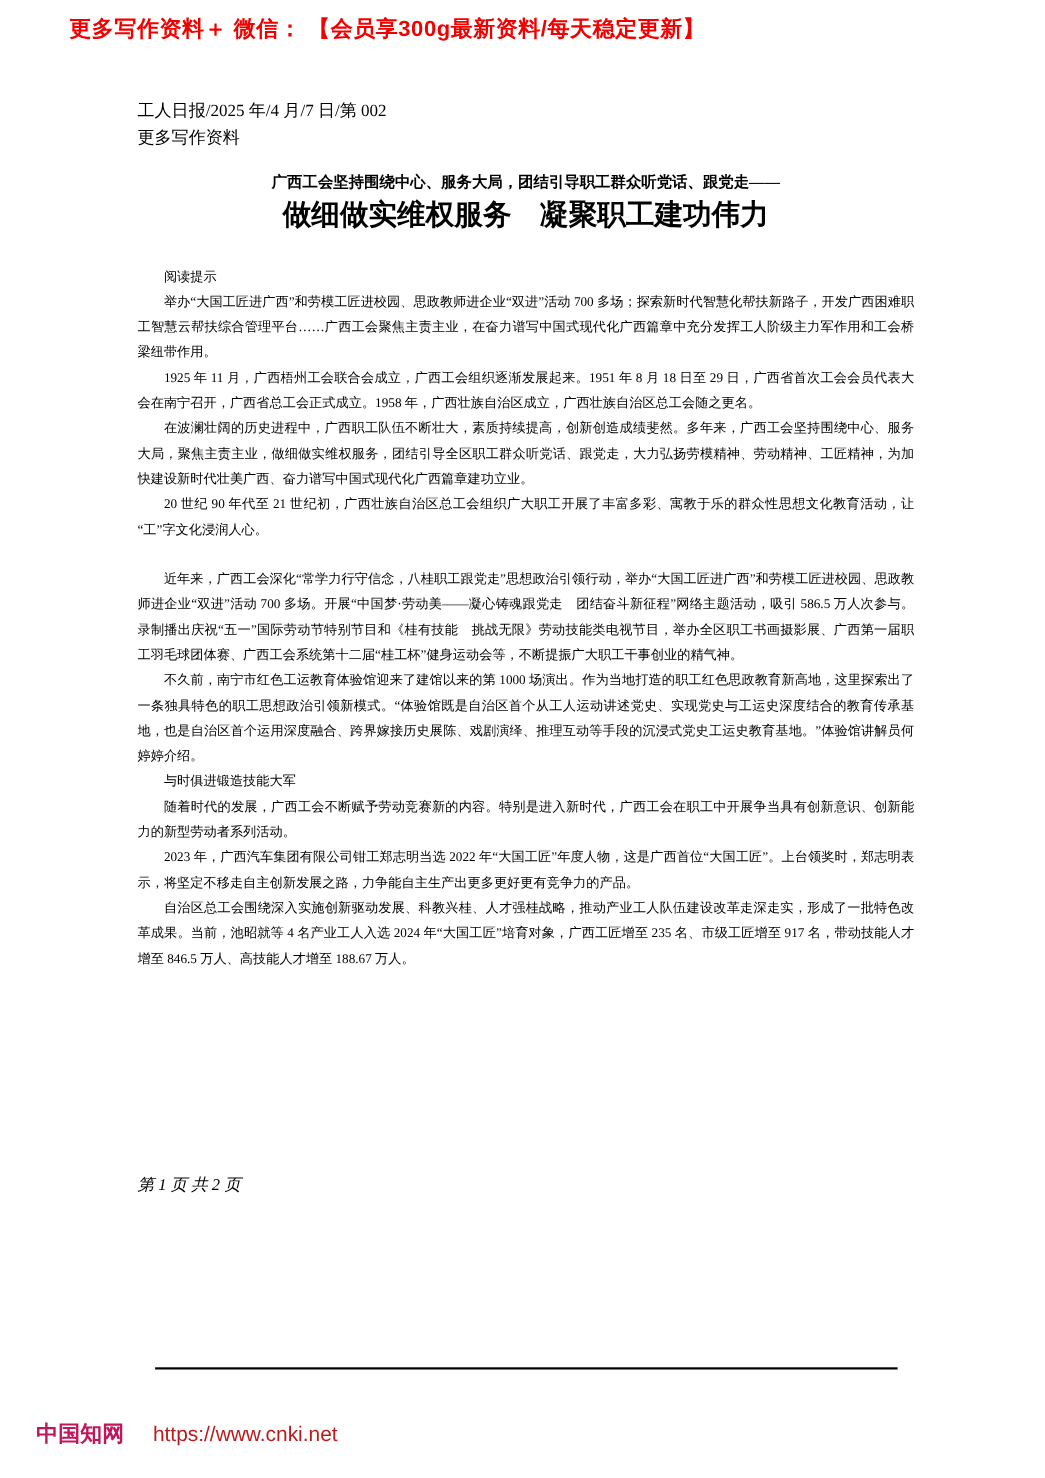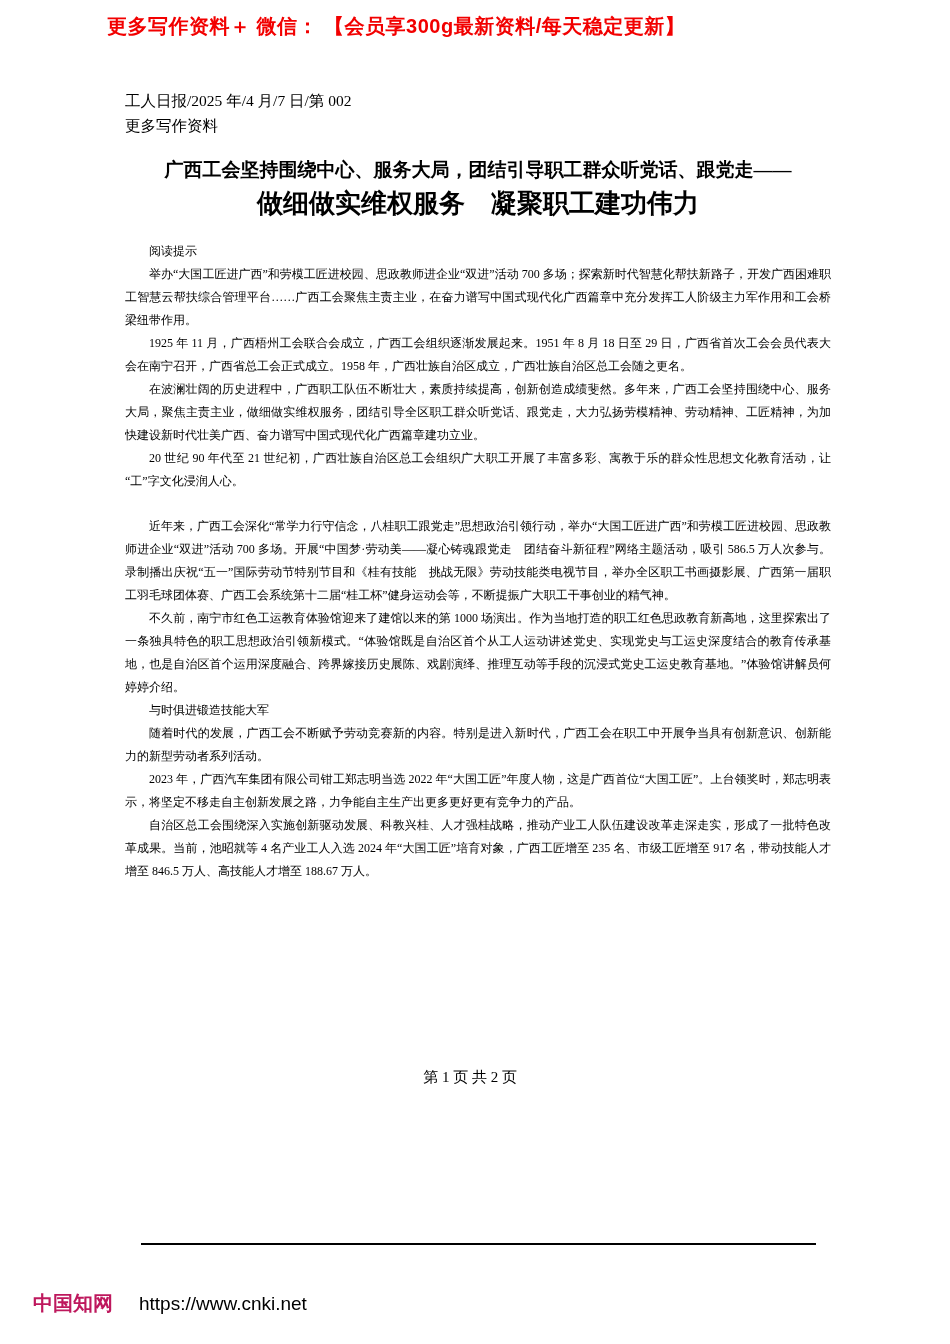--- a/index.html
+++ b/index.html
@@ -30,21 +30,21 @@
     line-height: 25px;
   }
   .title-block {
     position: absolute;
     top: 157px;
     left: 125px;
     width: 706px;
     text-align: center;
   }
   .title-kicker {
-    font-size: 19px;
+    font-size: 14px;
     font-weight: 700;
     white-space: nowrap;
   }
   .title-main {
     font-size: 26px;
     font-weight: 700;
     margin-top: 3px;
     white-space: nowrap;
   }
   .byline {
@@ -64,23 +64,24 @@
     text-align: justify;
     font-weight: 500;
   }
   .article p { text-indent: 2em; }
   .article p.gap-after { margin-bottom: 22px; }
   .page-number {
     position: absolute;
     top: 1068px;
     left: 125px;
     width: 690px;
-    text-align: center;
+    text-align: left;
     font-size: 15px;
     font-weight: 500;
+    font-style: italic;
   }
   .footer-divider {
     position: absolute;
     top: 1243px;
     left: 141px;
     width: 675px;
     height: 0;
     border-top: 2px solid #000000;
   }
   .watermark {
@@ -96,21 +97,21 @@
   }
   .watermark-url {
     font-size: 19px;
     font-weight: 400;
     margin-left: 26px;
   }
 </style>
 </head>
 <body style="background: rgb(255, 255, 255);">
 
-<div class="promo-banner" style="color: rgb(242, 0, 0); margin-left: 44px;">更多写作资料＋ 微信： 【会员享300g最新资料/每天稳定更新】</div>
+<div class="promo-banner" style="color: rgb(242, 0, 0);">更多写作资料＋ 微信： 【会员享300g最新资料/每天稳定更新】</div>
 
 <div class="source-block">
   <div>工人日报/2025 年/4 月/7 日/第 002</div>
   <div>更多写作资料</div>
 </div>
 
 <div class="title-block">
   <div class="title-kicker">广西工会坚持围绕中心、服务大局，团结引导职工群众听党话、跟党走——</div>
   <div class="title-main">做细做实维权服务　凝聚职工建功伟力</div>
 </div>
@@ -127,14 +128,14 @@
     <p class="body">随着时代的发展，广西工会不断赋予劳动竞赛新的内容。特别是进入新时代，广西工会在职工中开展争当具有创新意识、创新能力的新型劳动者系列活动。</p>
     <p class="body">2023 年，广西汽车集团有限公司钳工郑志明当选 2022 年“大国工匠”年度人物，这是广西首位“大国工匠”。上台领奖时，郑志明表示，将坚定不移走自主创新发展之路，力争能自主生产出更多更好更有竞争力的产品。</p>
     <p class="body">自治区总工会围绕深入实施创新驱动发展、科教兴桂、人才强桂战略，推动产业工人队伍建设改革走深走实，形成了一批特色改革成果。当前，池昭就等 4 名产业工人入选 2024 年“大国工匠”培育对象，广西工匠增至 235 名、市级工匠增至 917 名，带动技能人才增至 846.5 万人、高技能人才增至 188.67 万人。</p>
   </div>
 
 <div class="page-number">第 1 页 共 2 页</div>
 
 <div class="footer-divider" style="border-top-color: rgb(0, 0, 0);"></div>
 
 <div class="watermark">
-  <span class="watermark-brand" style="color: #be185d;">中国知网</span><span class="watermark-url" style="color: #000000;">https://www.cnki.net</span>
+  <span class="watermark-brand" style="color: #be185d;">中国知网</span><span class="watermark-url" style="color: #b91c1c;">https://www.cnki.net</span>
 </div>
 
 </body></html>

